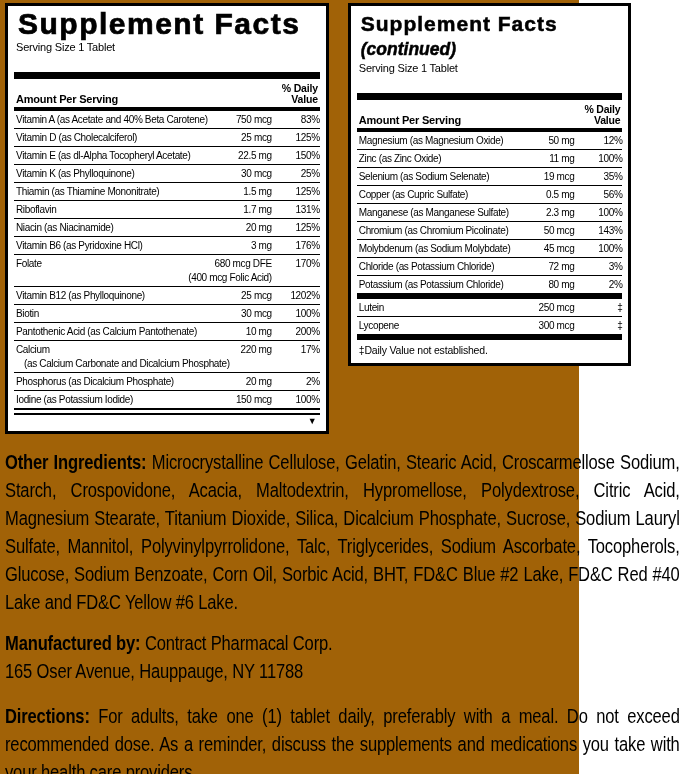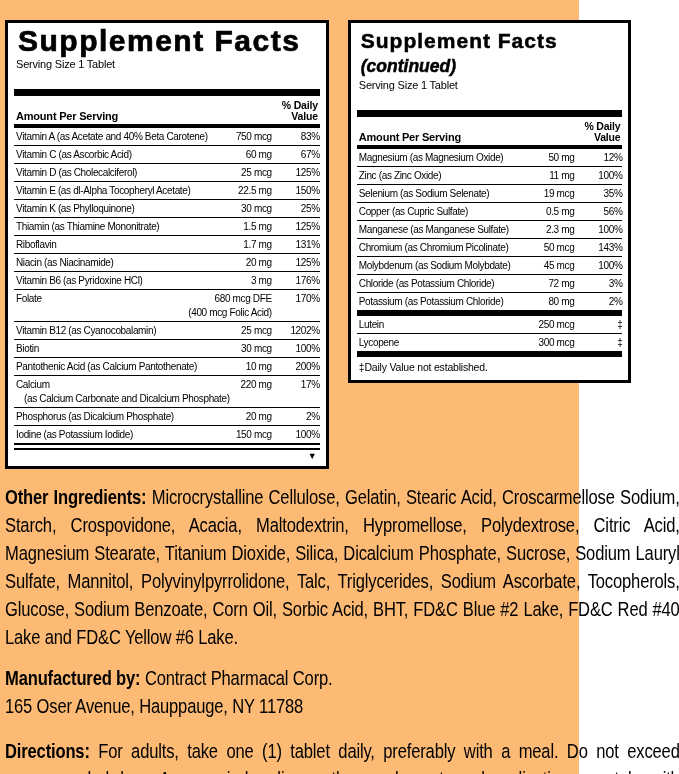--- a/index.html
+++ b/index.html
@@ -1,21 +1,21 @@
 <!DOCTYPE html>
 <html><head>
 <meta charset="utf-8">
 <style>
   * { margin:0; padding:0; box-sizing:border-box; }
   html,body { background:#fff; }
   body {
     width:679px; height:774px; overflow:hidden;
     font-family:"Liberation Sans", sans-serif; color:#000;
   }
-  .page { width:579px; height:774px; padding:20px 2px 0 5px; background:#fdba74; }
+  .page { width:579px; height:774px; padding:3px 2px 0 5px; background:#a16207; }
 
   
   .panels { display:flex; align-items:flex-start; gap:19px; }
   .panel { border:3px solid #000; background:#fff; padding:2px 6px 4px 6px; }
   .panel-left { width:326px; }
   .panel-right { width:323px; }
 
   .ptitle { font-weight:bold; color:#000; }
   .panel-left .ptitle { font-size:30px; line-height:32px; letter-spacing:1.5px; -webkit-text-stroke:0.7px #000; padding-left:4px; }
   .panel-right .ptitle { font-size:21px; line-height:24px; letter-spacing:1px; -webkit-text-stroke:0.5px #000; padding:4px 0 0 4px; }
@@ -78,27 +78,20 @@
       <div class="rows" id="left-rows">
           <div class="nrow">
             <div class="l1">
               <span class="nname">Vitamin A (as Acetate and 40% Beta Carotene)</span>
               <span class="amt">750 mcg</span>
               <span class="dv">83%</span>
             </div>
           </div>
           <div class="nrow">
             <div class="l1">
-              <span class="nname">Vitamin C (as Ascorbic Acid)</span>
-              <span class="amt">60 mg</span>
-              <span class="dv">67%</span>
-            </div>
-          </div>
-          <div class="nrow">
-            <div class="l1">
               <span class="nname">Vitamin D (as Cholecalciferol)</span>
               <span class="amt">25 mcg</span>
               <span class="dv">125%</span>
             </div>
           </div>
           <div class="nrow">
             <div class="l1">
               <span class="nname">Vitamin E (as dl-Alpha Tocopheryl Acetate)</span>
               <span class="amt">22.5 mg</span>
               <span class="dv">150%</span>
@@ -142,21 +135,21 @@
           <div class="nrow">
             <div class="l1">
               <span class="nname">Folate</span>
               <span class="amt">680 mcg DFE</span>
               <span class="dv">170%</span>
             </div>
             <div class="l2 amt2">(400 mcg Folic Acid)</div>
           </div>
           <div class="nrow">
             <div class="l1">
-              <span class="nname">Vitamin B12 (as Cyanocobalamin)</span>
+              <span class="nname">Vitamin B12 (as Phylloquinone)</span>
               <span class="amt">25 mcg</span>
               <span class="dv">1202%</span>
             </div>
           </div>
           <div class="nrow">
             <div class="l1">
               <span class="nname">Biotin</span>
               <span class="amt">30 mcg</span>
               <span class="dv">100%</span>
             </div>

